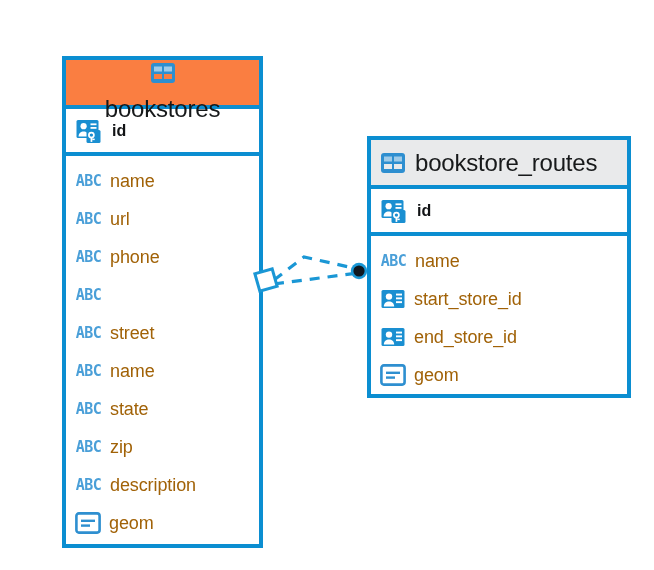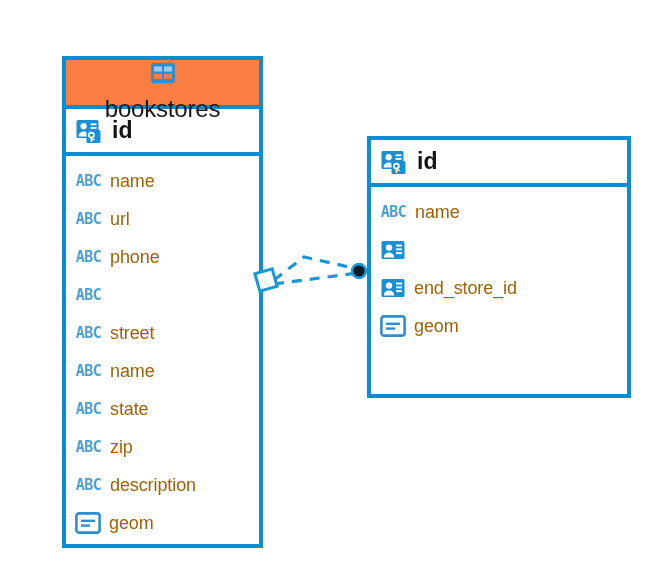--- a/index.html
+++ b/index.html
@@ -65,21 +65,21 @@
     box-sizing: border-box;
     height: 47px;
     display: flex;
     align-items: center;
     gap: 9px;
     padding: 0 9px;
     border-bottom: 4px solid #0b8ed1;
     background: #ffffff;
   }
   .pk-label {
-    font-size: 23px;
+    font-size: 16px;
     font-weight: bold;
     color: #111315;
   }
 
   .field-list {
     padding: 6px 0 4px 0;
   }
   .field-row {
     height: 38px;
     display: flex;
@@ -239,20 +239,32 @@
           </svg>
         </span>
         <span class="field-label">geom</span>
       </div>
 
     </div>
   </div>
 
   <div id="entity-bookstore-routes" class="entity">
 
+    <div class="entity-header neutral">
+      <span class="icon icon-table">
+        <svg viewBox="0 0 26 26" width="26" height="26" aria-hidden="true">
+          <rect x="1" y="3" width="24" height="20" rx="3" fill="#2e8fd0"></rect>
+          <rect x="4" y="6.5" width="8" height="5" fill="#9fcbe8"></rect>
+          <rect x="14" y="6.5" width="8" height="5" fill="#9fcbe8"></rect>
+          <rect x="4" y="14" width="8" height="5" fill="#e9eaeb"></rect>
+          <rect x="14" y="14" width="8" height="5" fill="#e9eaeb"></rect>
+        </svg>
+      </span>
+      <span class="entity-title">bookstore_routes</span>
+    </div>
 
     <div class="pk-row">
       <span class="icon icon-key">
         <svg viewBox="0 0 28 28" width="28" height="28" aria-hidden="true">
           <rect x="1.5" y="3" width="22" height="18" rx="1.5" fill="#1a8fd1"></rect>
           <circle cx="8.6" cy="9.2" r="3.1" fill="#ffffff"></circle>
           <path d="M3.6 19.5c0-3.0 2.3-4.9 5.0-4.9s5.0 1.9 5.0 4.9z" fill="#ffffff"></path>
           <rect x="15.5" y="6.4" width="6" height="1.8" fill="#ffffff"></rect>
           <rect x="15.5" y="10.0" width="6" height="1.8" fill="#ffffff"></rect>
           <rect x="15.5" y="13.6" width="6" height="1.8" fill="#ffffff"></rect>
@@ -278,20 +290,21 @@
         <span class="icon icon-ref">
           <svg viewBox="0 0 26 22" width="26" height="22" aria-hidden="true">
             <rect x="1.5" y="2" width="23" height="18" rx="1.5" fill="#1a8fd1"></rect>
             <circle cx="9" cy="8.6" r="3.2" fill="#ffffff"></circle>
             <path d="M3.8 18.6c0-3.1 2.4-5.0 5.2-5.0s5.2 1.9 5.2 5.0z" fill="#ffffff"></path>
             <rect x="16" y="5.6" width="6" height="1.9" fill="#ffffff"></rect>
             <rect x="16" y="9.4" width="6" height="1.9" fill="#ffffff"></rect>
             <rect x="16" y="13.2" width="6" height="1.9" fill="#ffffff"></rect>
           </svg>
         </span>
+        <span class="field-label">start_store_id</span>
       </div>
 
       <div class="field-row">
         <span class="icon icon-ref">
           <svg viewBox="0 0 26 22" width="26" height="22" aria-hidden="true">
             <rect x="1.5" y="2" width="23" height="18" rx="1.5" fill="#1a8fd1"></rect>
             <circle cx="9" cy="8.6" r="3.2" fill="#ffffff"></circle>
             <path d="M3.8 18.6c0-3.1 2.4-5.0 5.2-5.0s5.2 1.9 5.2 5.0z" fill="#ffffff"></path>
             <rect x="16" y="5.6" width="6" height="1.9" fill="#ffffff"></rect>
             <rect x="16" y="9.4" width="6" height="1.9" fill="#ffffff"></rect>

